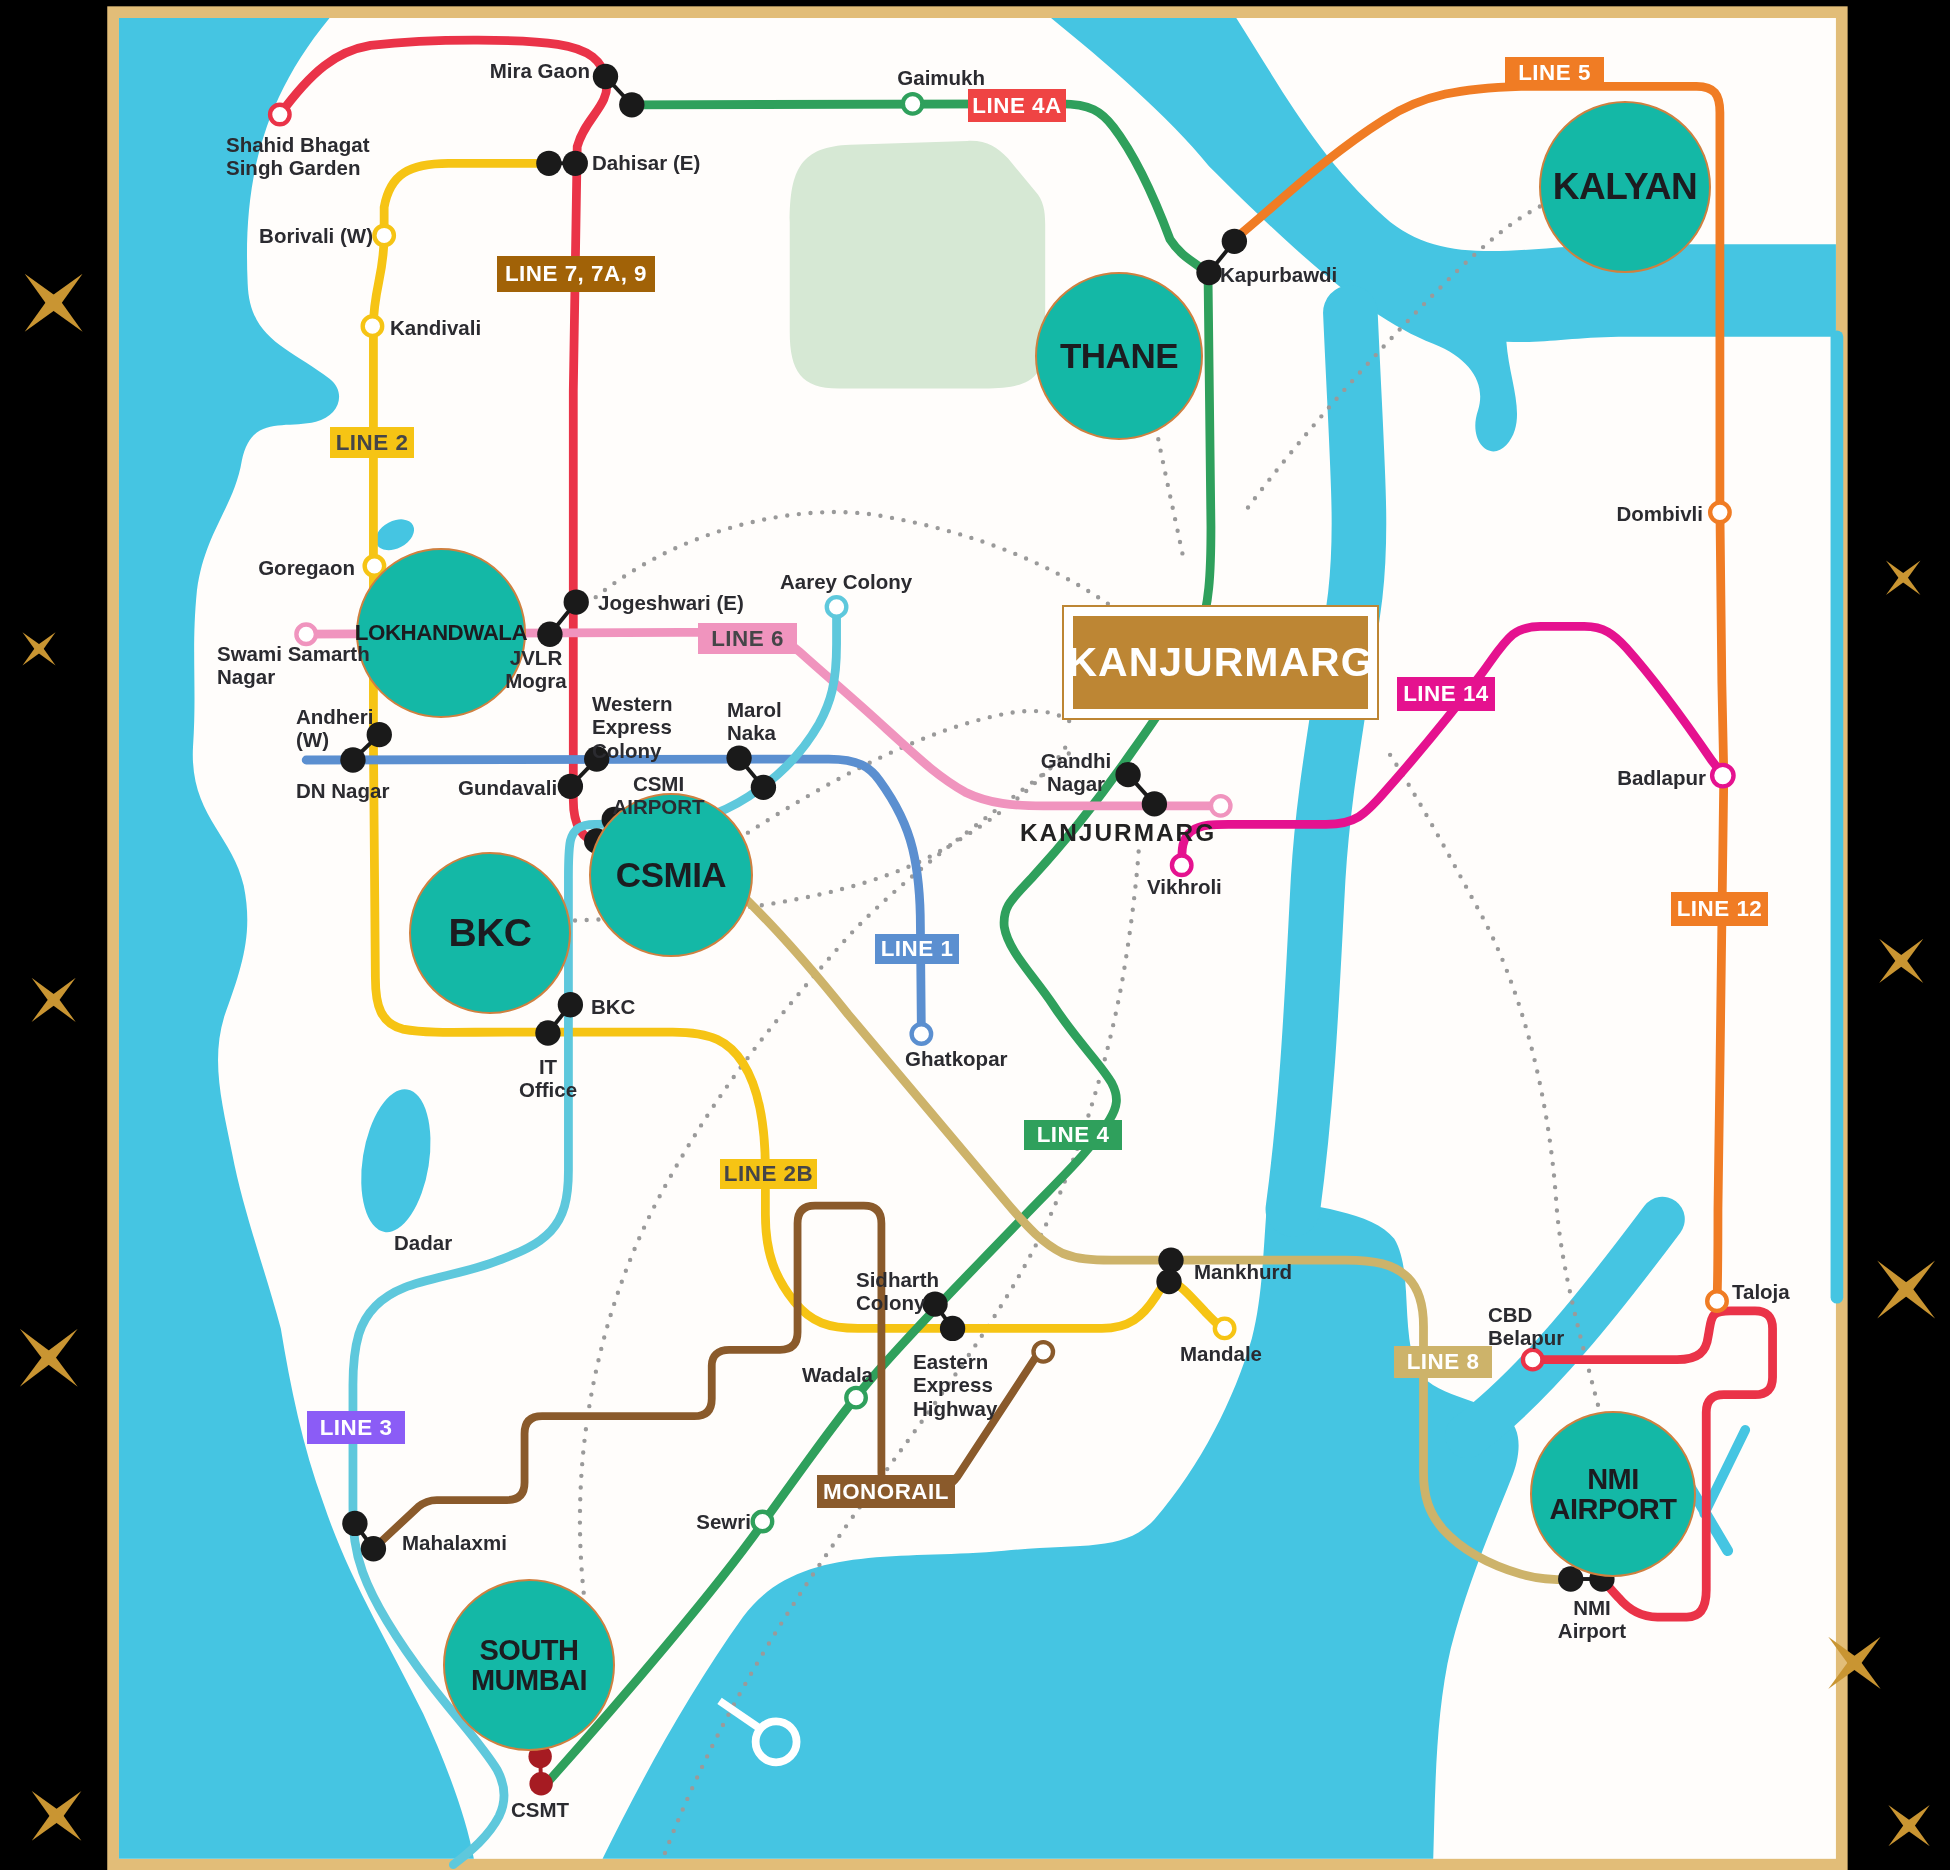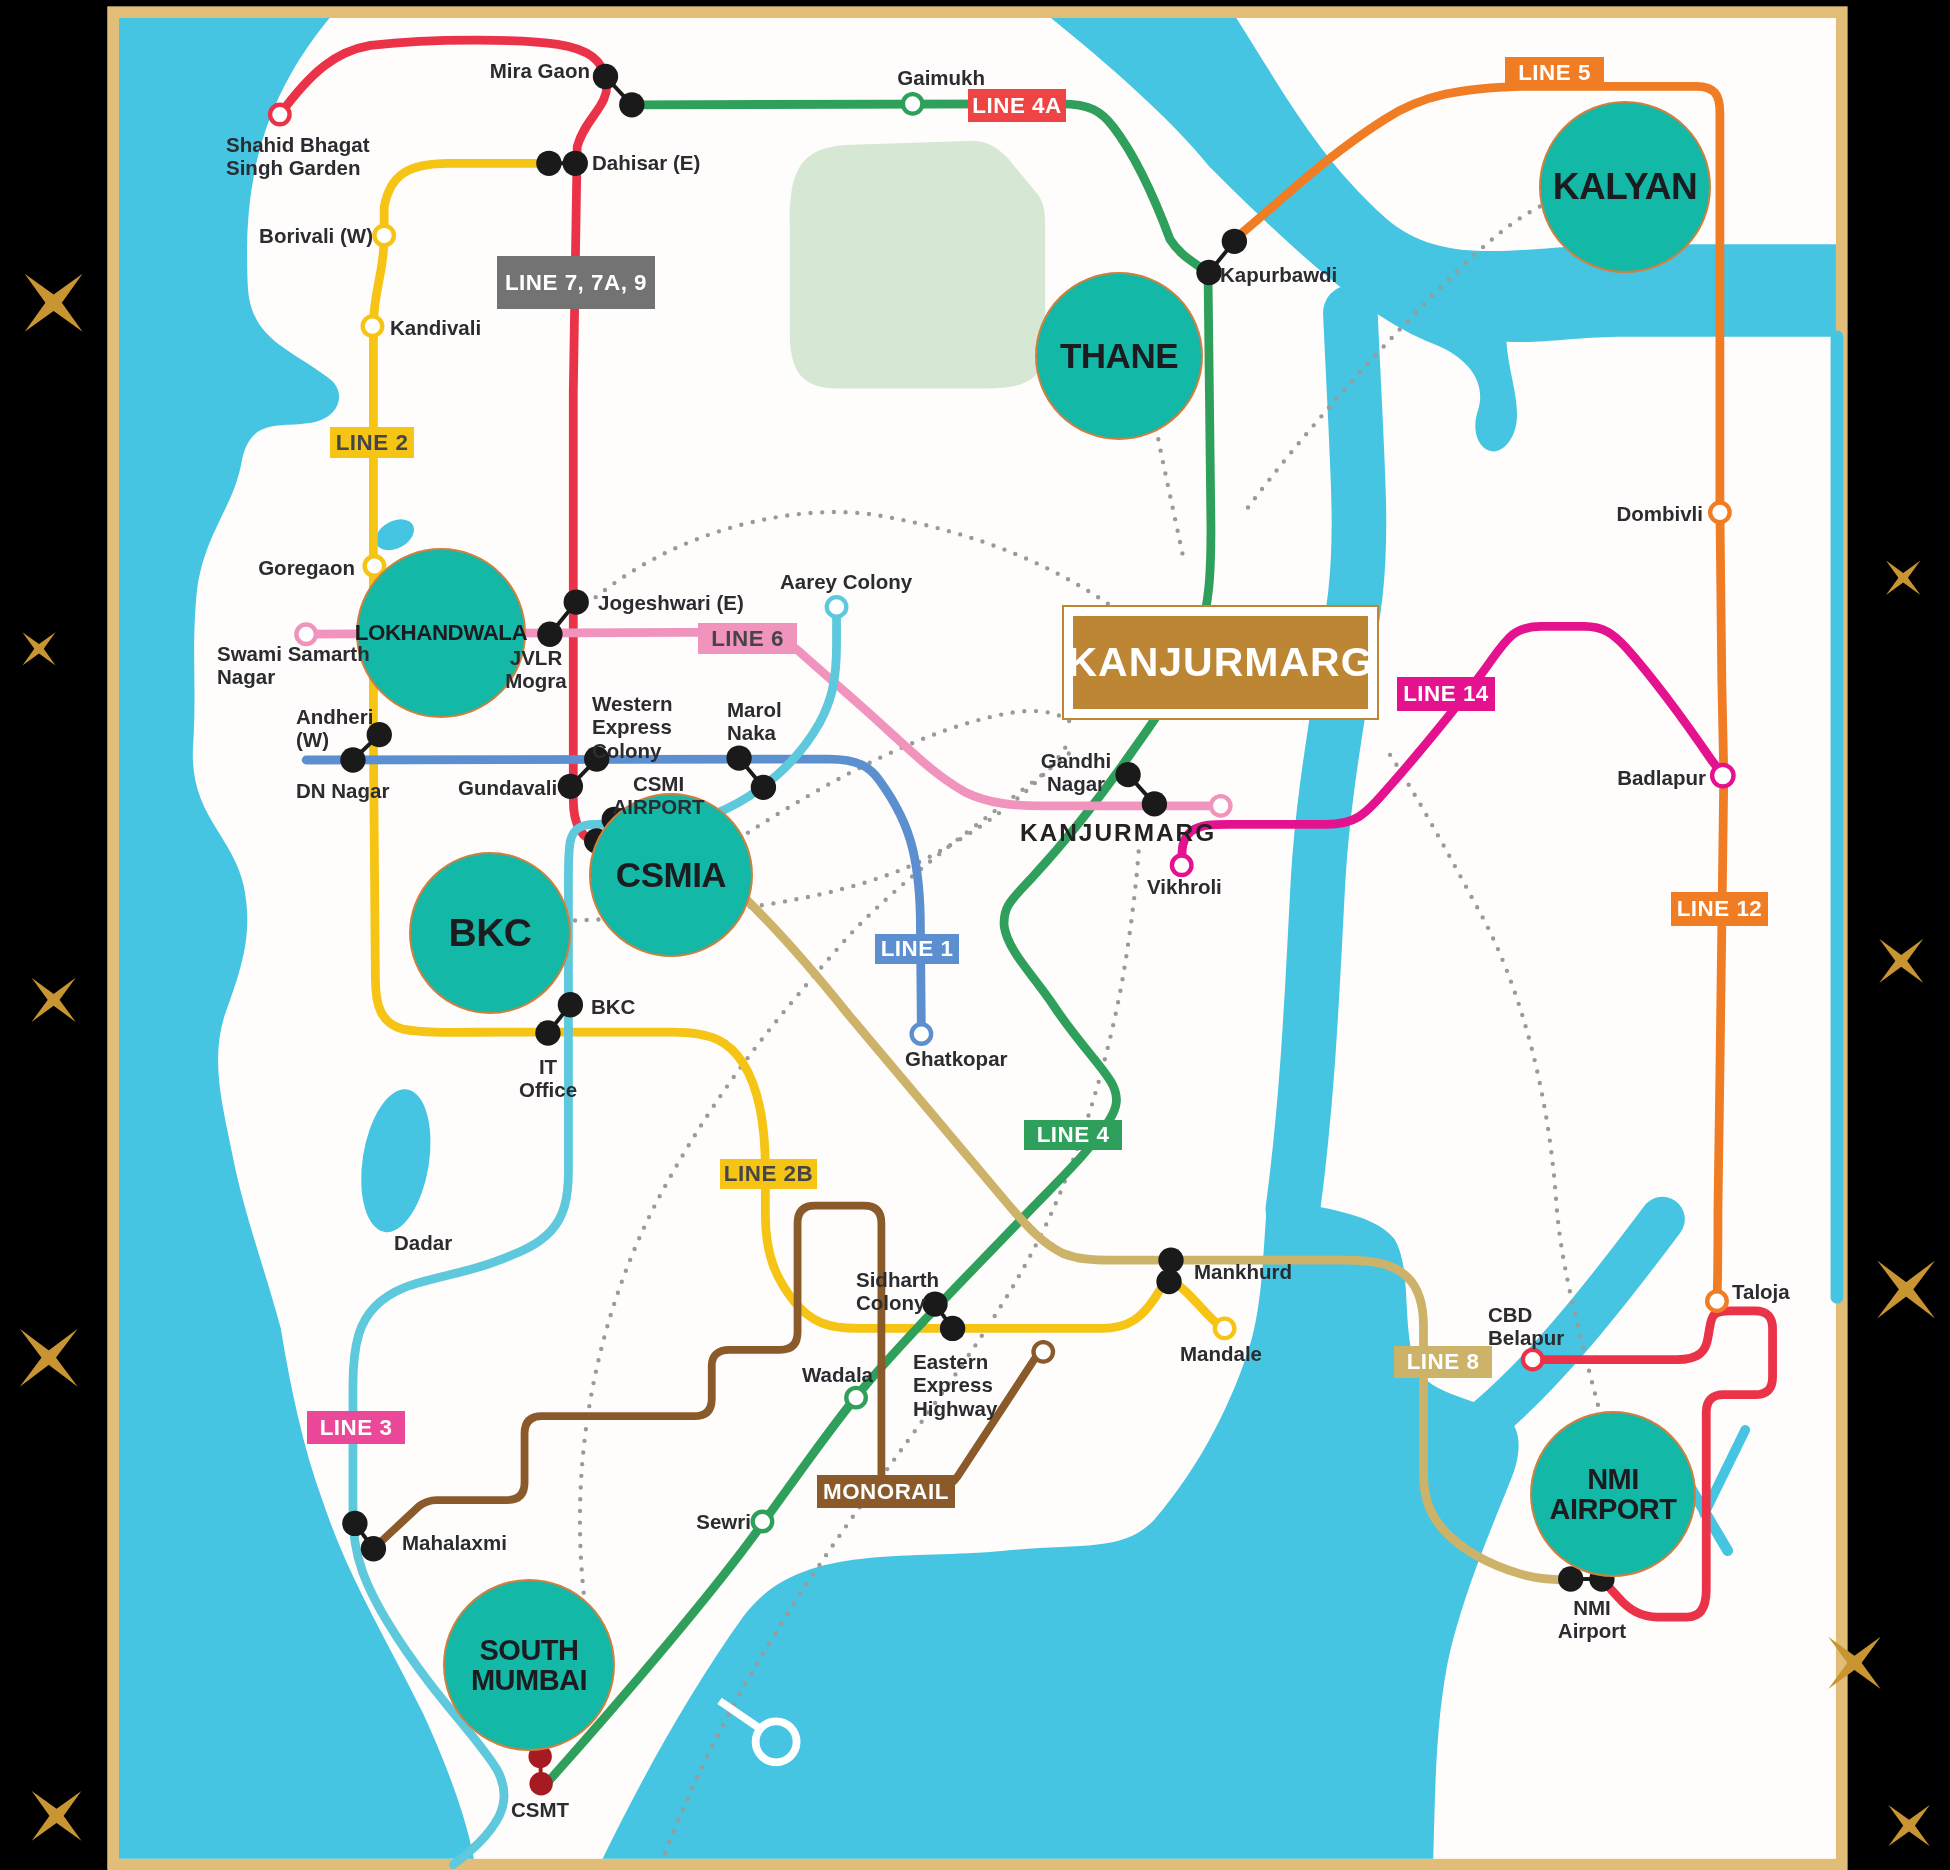--- a/index.html
+++ b/index.html
@@ -249,32 +249,32 @@
 <div class="region" style="left:409px;top:852px;width:158px;height:158px;font-size:39px;">BKC</div>
 <div class="region" style="left:443px;top:1579px;width:168px;height:168px;font-size:29px;">SOUTH
 MUMBAI</div>
 <div class="region" style="left:1530px;top:1411px;width:162px;height:162px;font-size:29px;">NMI
 AIRPORT</div>
 
 <div id="kbox">
   <div class="inner">KANJURMARG</div>
 </div>
 
-<div class="badge" style="left:497px;top:256px;width:158px;height:53px;background:#737373;color:#fff;">LINE 7, 7A, 9</div>
+<div class="badge" style="left:497px;top:256px;width:158px;height:36px;background:#a16207;color:#fff;">LINE 7, 7A, 9</div>
 <div class="badge" style="left:968px;top:89px;width:98px;height:33px;background:#ef4444;color:#fff;">LINE 4A</div>
 <div class="badge" style="left:1505px;top:57px;width:99px;height:32px;background:#f07c24;color:#fff;">LINE 5</div>
 <div class="badge" style="left:330px;top:427px;width:84px;height:31px;background:#f6c414;color:#454548;">LINE 2</div>
 <div class="badge" style="left:698px;top:623px;width:99px;height:31px;background:#f094be;color:#454548;">LINE 6</div>
 <div class="badge" style="left:1397px;top:677px;width:98px;height:34px;background:#e5128f;color:#fff;">LINE 14</div>
 <div class="badge" style="left:1671px;top:892px;width:97px;height:34px;background:#f07c24;color:#fff;">LINE 12</div>
 <div class="badge" style="left:875px;top:934px;width:84px;height:30px;background:#5b8fd0;color:#fff;">LINE 1</div>
 <div class="badge" style="left:1024px;top:1120px;width:98px;height:30px;background:#2fa05c;color:#fff;">LINE 4</div>
 <div class="badge" style="left:720px;top:1159px;width:97px;height:30px;background:#f6c414;color:#454548;">LINE 2B</div>
 <div class="badge" style="left:1394px;top:1346px;width:98px;height:32px;background:#cdb36a;color:#fff;">LINE 8</div>
-<div class="badge" style="left:307px;top:1411px;width:98px;height:33px;background:#ec4899;color:#fff;">LINE 3</div>
+<div class="badge" style="left:307px;top:1411px;width:98px;height:33px;background:#8b5cf6;color:#fff;">LINE 3</div>
 <div class="badge" style="left:817px;top:1475px;width:138px;height:33px;background:#8a5a2b;color:#fff;">MONORAIL</div>
 
 <span class="lbl r" style="left:444px;top:59px;width:146px;">Mira Gaon</span>
 <span class="lbl" style="left:226px;top:133px;">Shahid Bhagat
 Singh Garden</span>
 <span class="lbl" style="left:592px;top:151px;">Dahisar (E)</span>
 <span class="lbl r" style="left:246px;top:224px;width:127px;">Borivali (W)</span>
 <span class="lbl" style="left:390px;top:316px;">Kandivali</span>
 <span class="lbl c" style="left:839px;top:66px;width:146px;text-align:right;">Gaimukh</span>
 <span class="lbl" style="left:1220px;top:263px;">Kapurbawdi</span>

